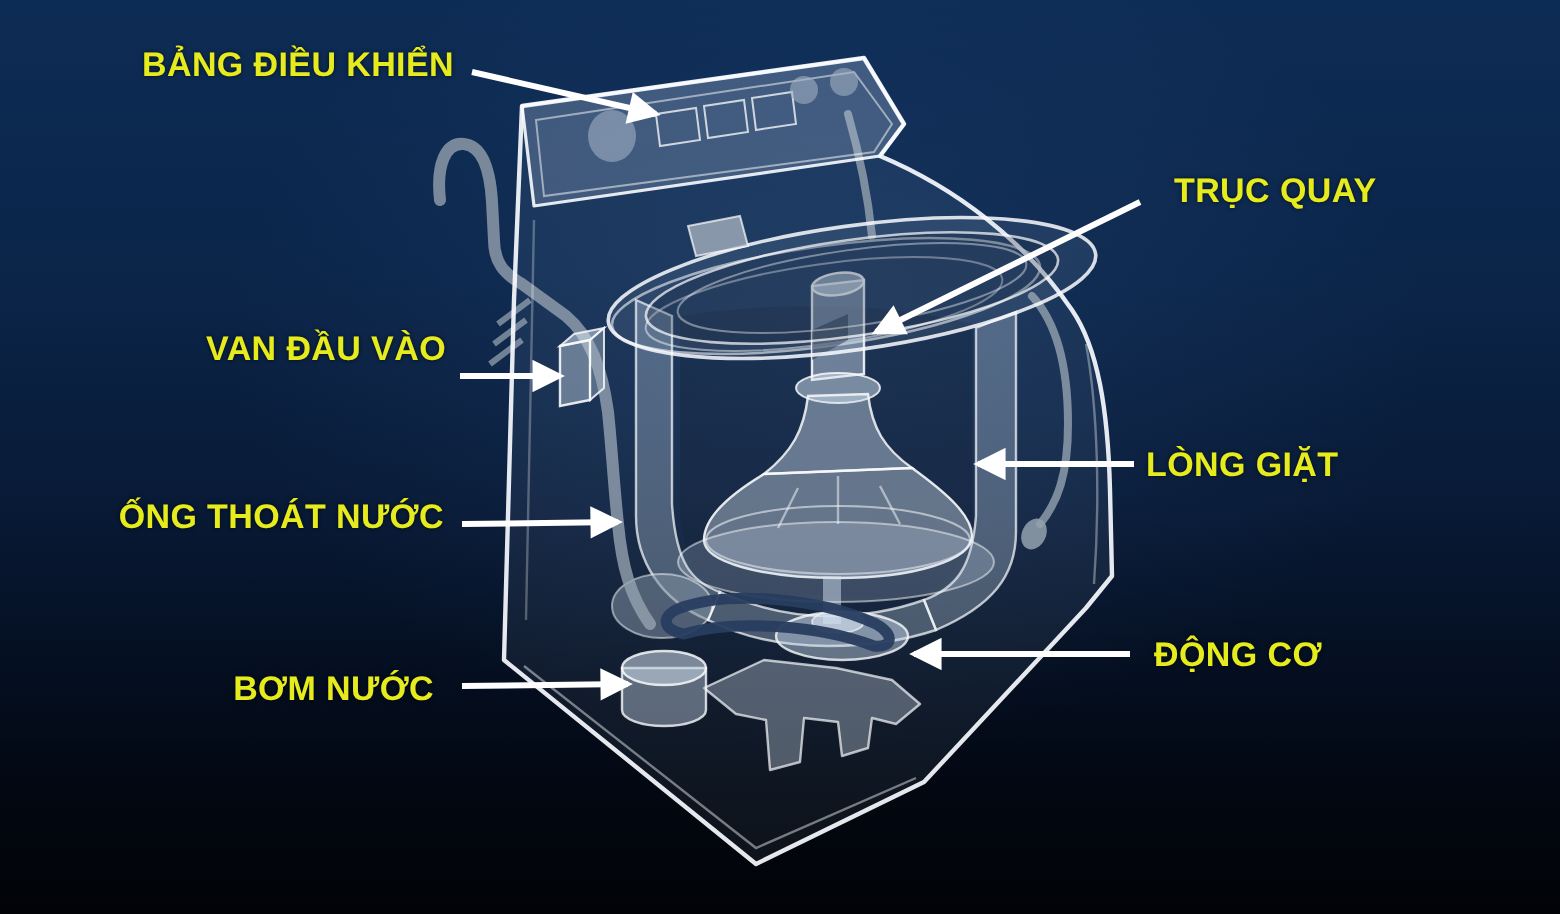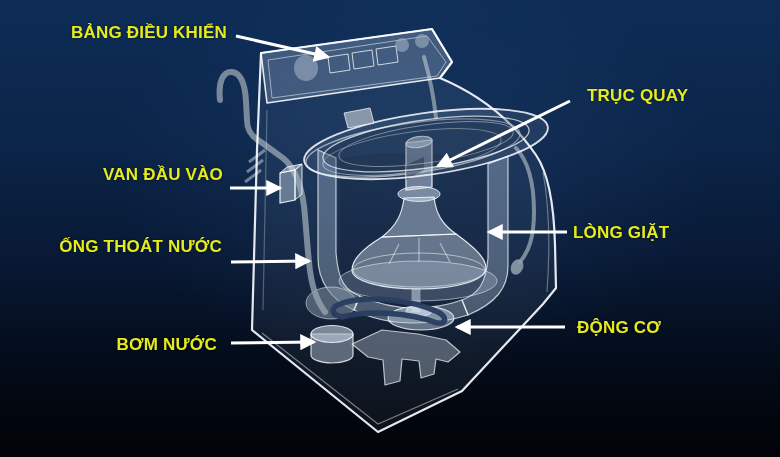--- a/index.html
+++ b/index.html
@@ -137,19 +137,19 @@
   </svg>
 
   <div class="lbl right-edge" style="right:553px;top:22px;">BẢNG ĐIỀU KHIỂN</div>
 
   <div class="lbl" style="left:587px;top:85px;">TRỤC QUAY</div>
 
   <div class="lbl right-edge" style="right:557px;top:164px;">VAN ĐẦU VÀO</div>
 
   <div class="lbl" style="left:573px;top:222px;">LÒNG GIẶT</div>
 
-  <div class="lbl right-edge" style="right:558px;top:236px;">ỐNG THOÁT NƯỚC</div>
+  <div class="lbl right-edge" style="right:558px;top:248px;">ỐNG THOÁT NƯỚC</div>
 
   <div class="lbl" style="left:577px;top:317px;">ĐỘNG CƠ</div>
 
   <div class="lbl right-edge" style="right:563px;top:334px;">BƠM NƯỚC</div>
 
 </div>
 
 </body></html>

